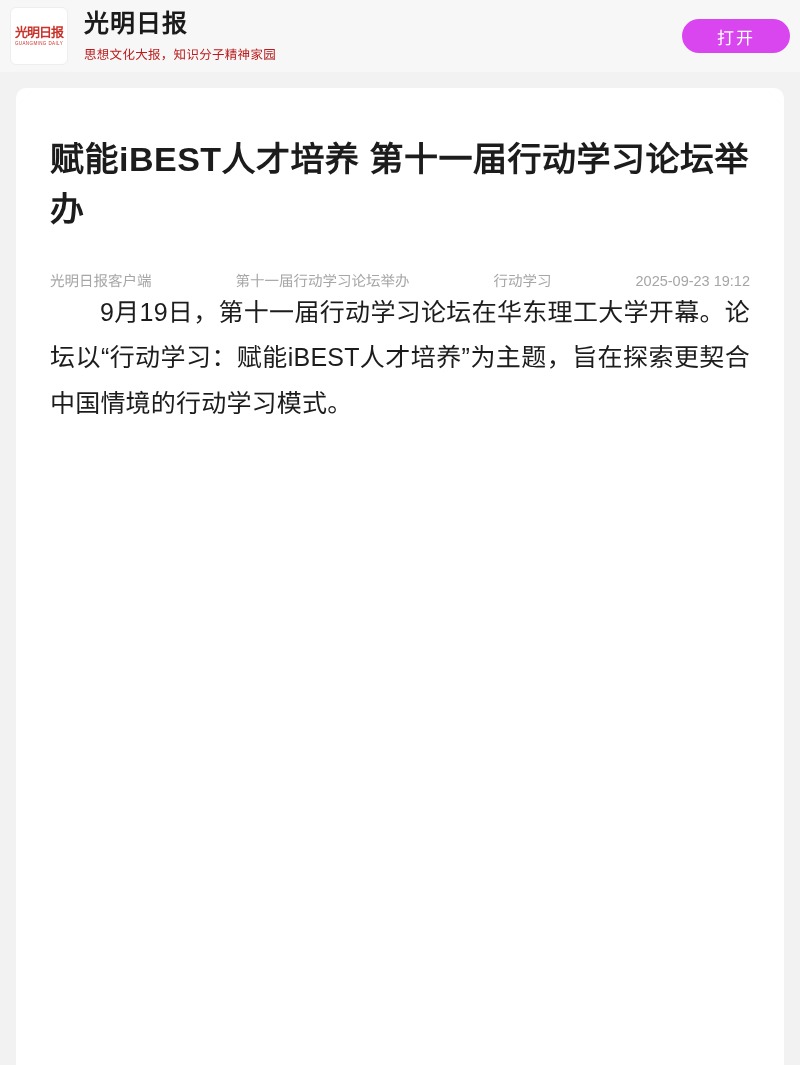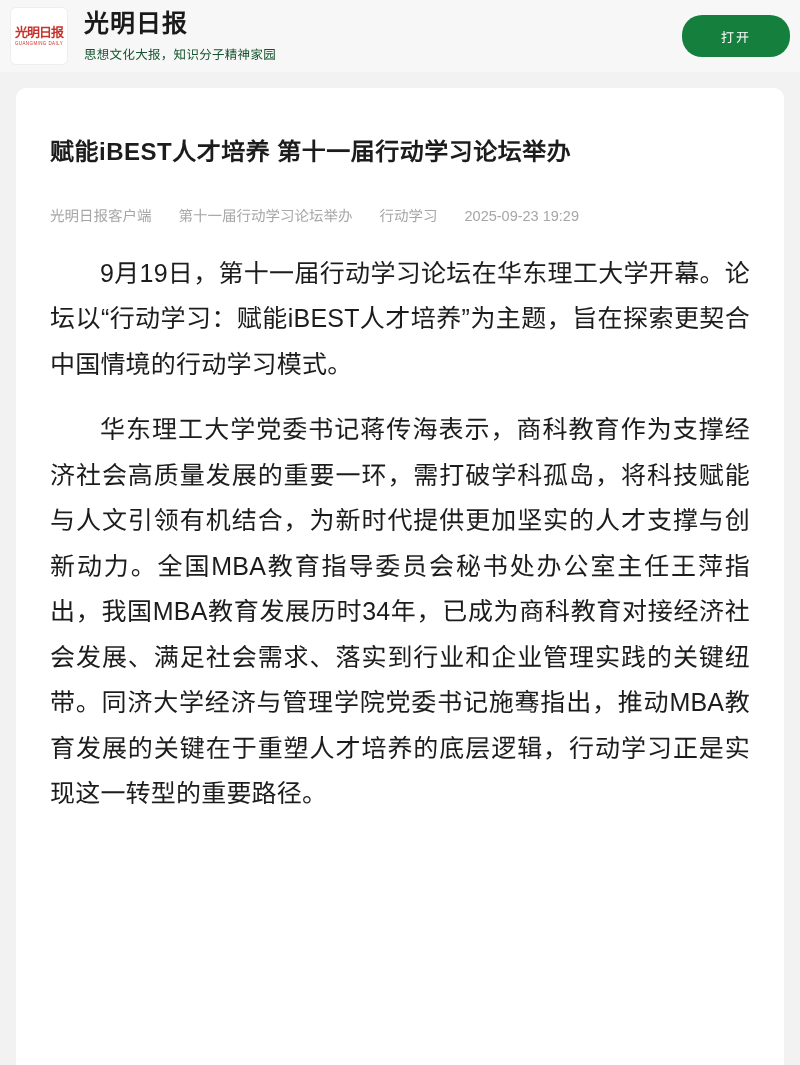--- a/index.html
+++ b/index.html
@@ -60,69 +60,69 @@
   }
   .brand-name {
     font-size: 25px;
     color: #1a1a1a;
     font-weight: 700;
     letter-spacing: 1px;
     line-height: 1.15;
   }
   .brand-slogan {
     font-size: 12.5px;
-    color: #14532d;
+    color: #b91c1c;
     margin-top: 6px;
     letter-spacing: 0.3px;
   }
   .open-btn {
     margin-left: auto;
-    background: #15803d;
+    background: #d946ef;
     color: #ffffff;
-    font-size: 13px;
+    font-size: 17px;
     border: none;
     border-radius: 20px;
     width: 108px;
-    height: 42px;
+    height: 34px;
     cursor: pointer;
     letter-spacing: 2px;
   }
 
   
   .card {
     margin: 16px 16px 0 16px;
     background: #ffffff;
     border-radius: 10px 10px 0 0;
     padding: 46px 34px 0 34px;
     box-sizing: border-box;
     height: 977px;
     overflow: hidden;
   }
   .headline {
-    font-size: 24px;
+    font-size: 34px;
     line-height: 1.48;
     color: #1c1c1c;
     font-weight: 700;
     letter-spacing: 0.5px;
     margin: 0;
   }
   .meta {
     margin-top: 34px;
     font-size: 14.5px;
     color: #a6a6a6;
     display: flex;
     flex-wrap: wrap;
     gap: 8px;
     align-items: baseline;
+    justify-content: space-between;
   }
   .meta span { white-space: nowrap; }
   .meta .sep { display: inline-block; width: 11px; }
 
   .body-text {
-    margin-top: 26px;
     font-size: 25px;
     line-height: 1.82;
     color: #1c1c1c;
     text-align: justify;
     letter-spacing: 0.2px;
   }
   .body-text p {
     margin: 0 0 20px 0;
     text-indent: 2em;
   }
@@ -145,20 +145,19 @@
 <div class="card">
   <h1 class="headline">赋能iBEST人才培养 第十一届行动学习论坛举办</h1>
 
   <div class="meta">
     <span>光明日报客户端</span>
     <span class="sep"></span>
     <span>第十一届行动学习论坛举办</span>
     <span class="sep"></span>
     <span>行动学习</span>
     <span class="sep"></span>
-    <span>2025-09-23 19:29</span>
+    <span>2025-09-23 19:12</span>
   </div>
 
   <div class="body-text">
     <p>9月19日，第十一届行动学习论坛在华东理工大学开幕。论坛以“行动学习：赋能iBEST人才培养”为主题，旨在探索更契合中国情境的行动学习模式。</p>
-    <p>华东理工大学党委书记蒋传海表示，商科教育作为支撑经济社会高质量发展的重要一环，需打破学科孤岛，将科技赋能与人文引领有机结合，为新时代提供更加坚实的人才支撑与创新动力。全国MBA教育指导委员会秘书处办公室主任王萍指出，我国MBA教育发展历时34年，已成为商科教育对接经济社会发展、满足社会需求、落实到行业和企业管理实践的关键纽带。同济大学经济与管理学院党委书记施骞指出，推动MBA教育发展的关键在于重塑人才培养的底层逻辑，行动学习正是实现这一转型的重要路径。</p>
   </div>
 </div>
 
 </body></html>

